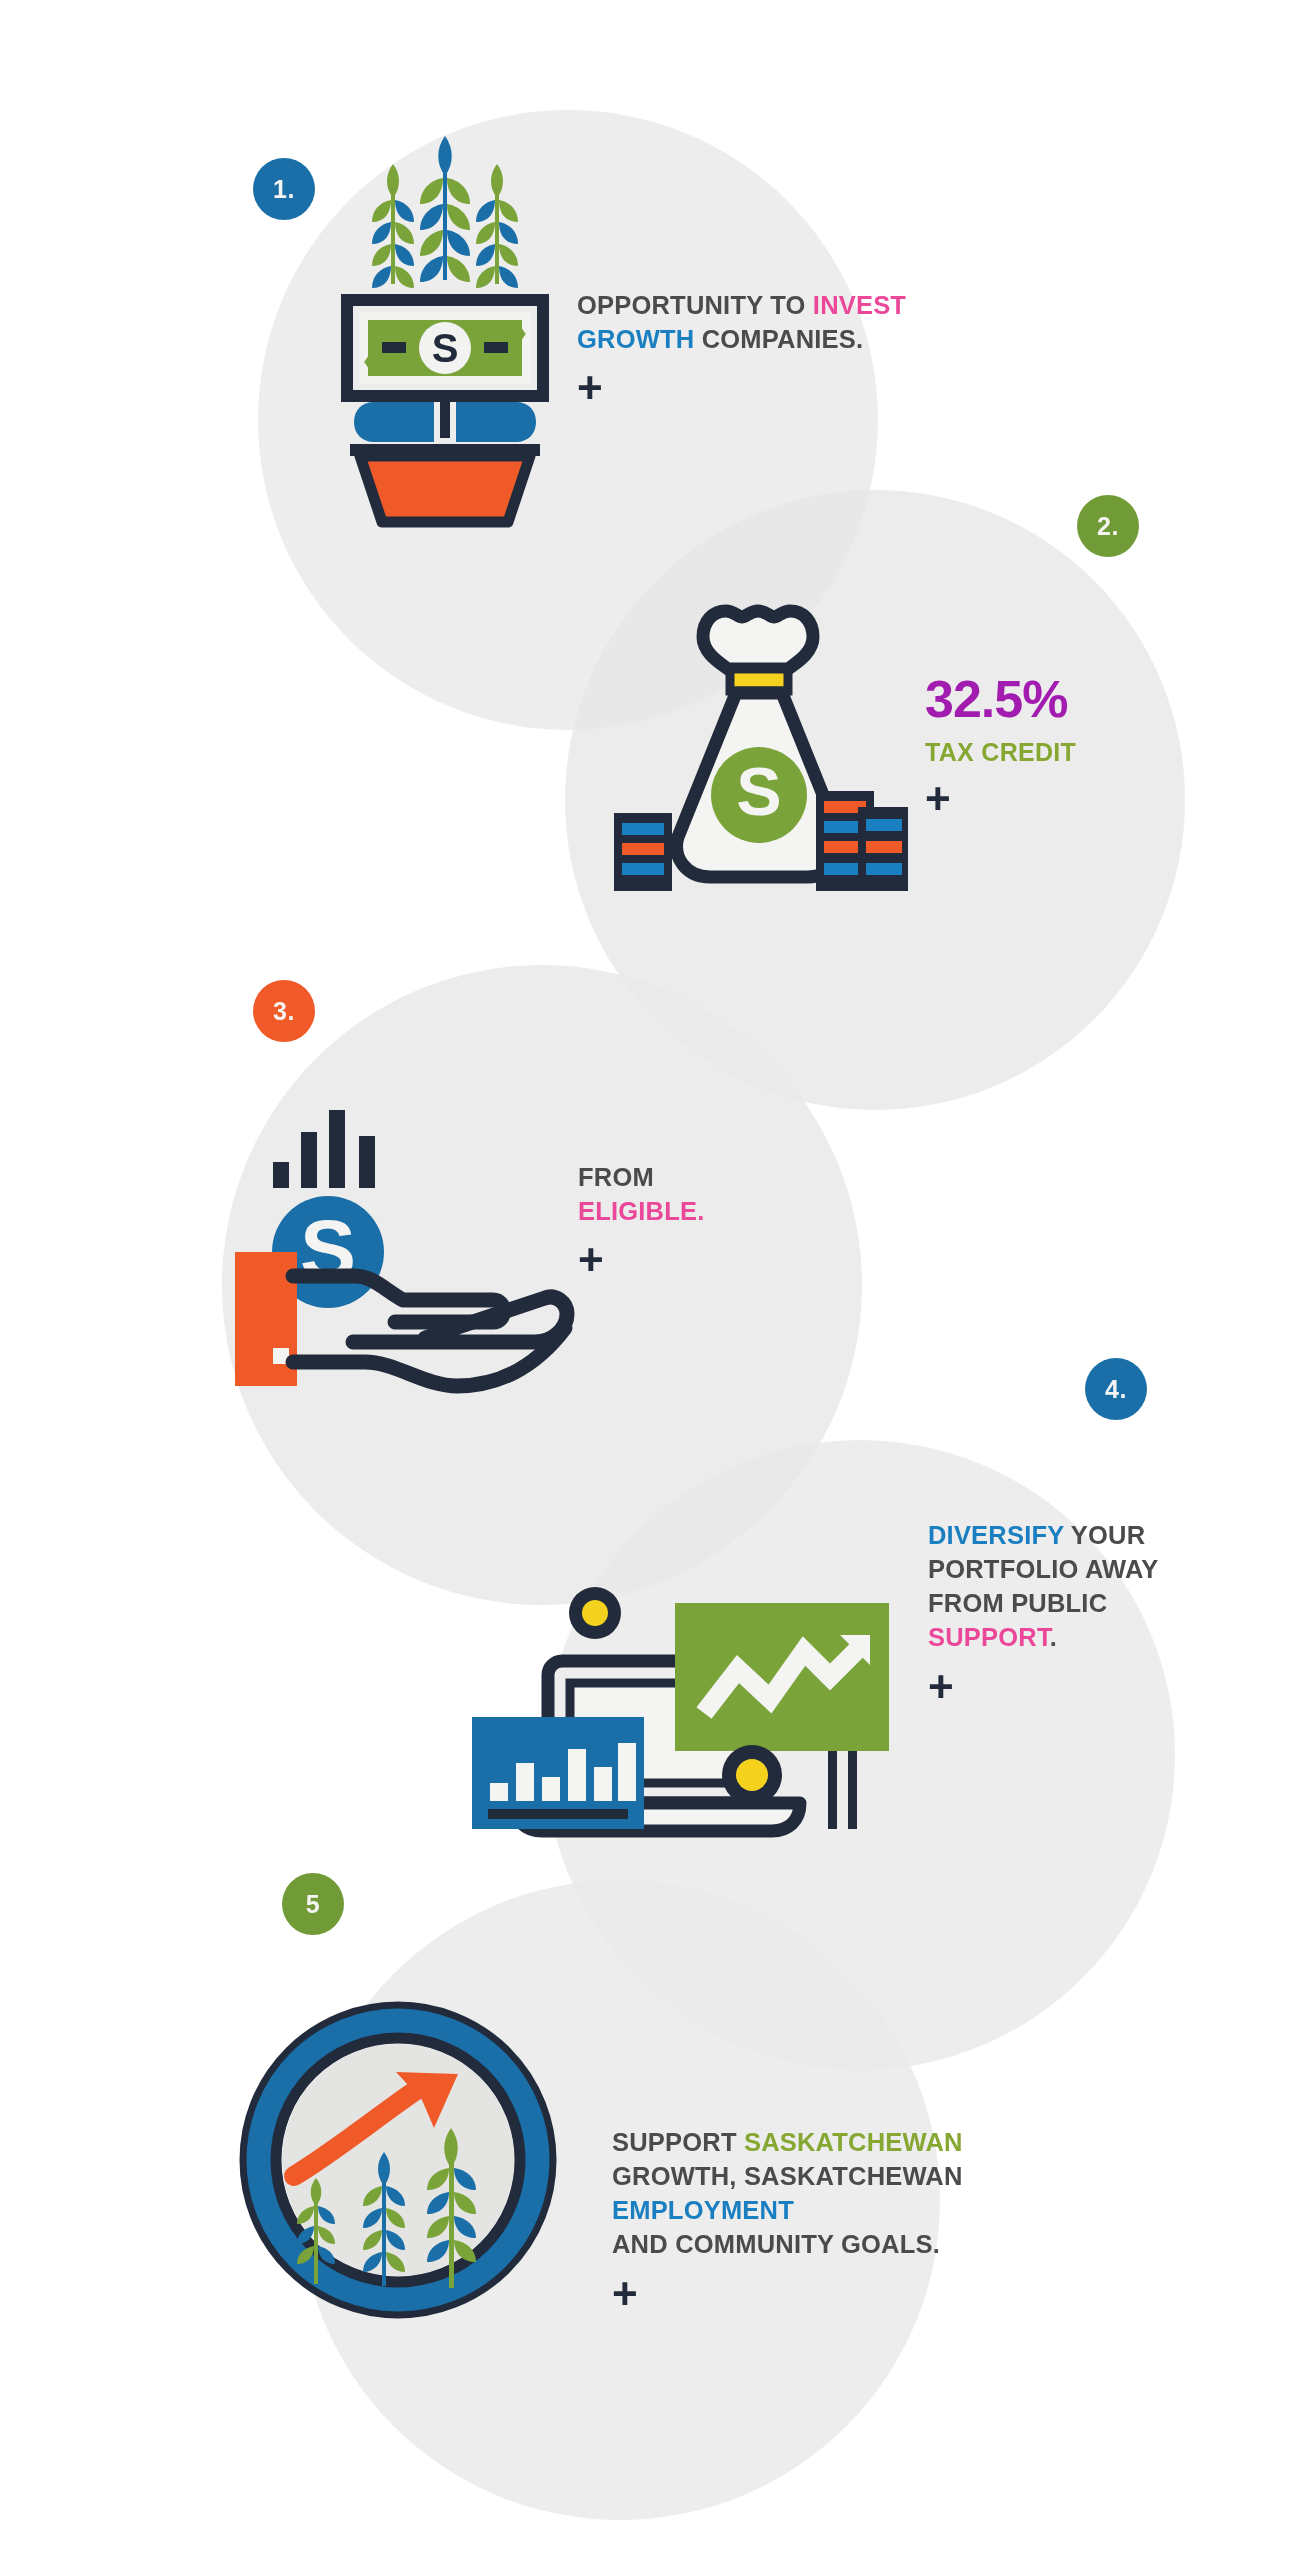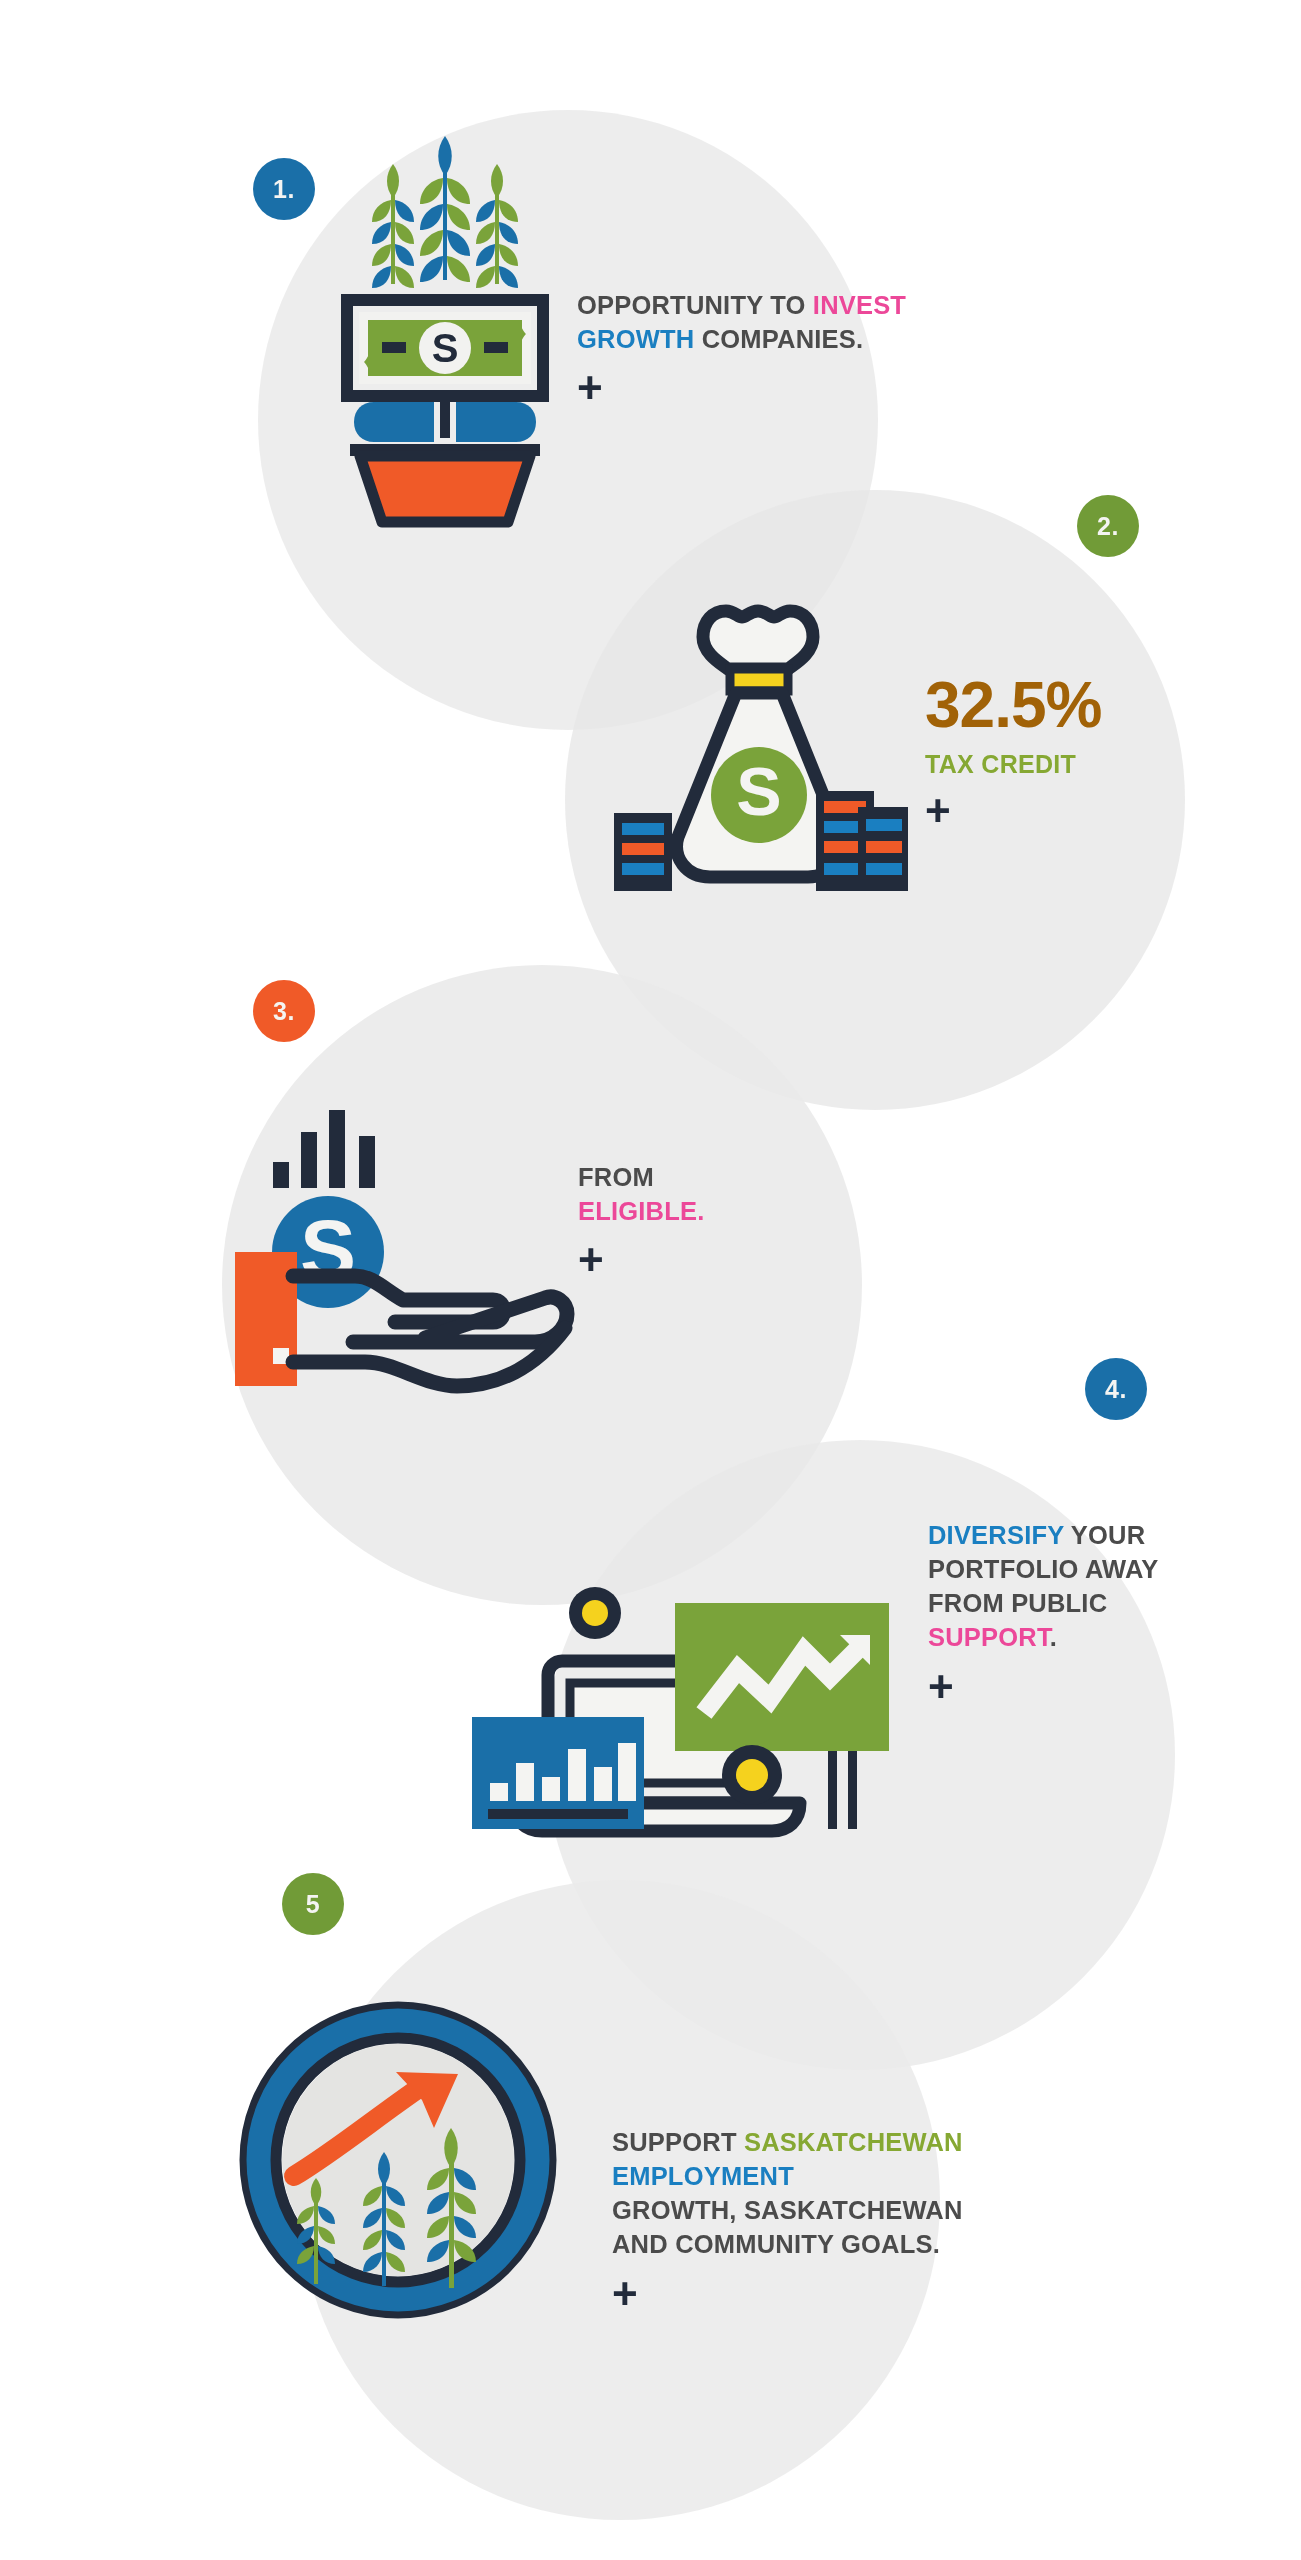--- a/index.html
+++ b/index.html
@@ -67,23 +67,23 @@
     margin-top:10px;
   }
   .t1{left:577px; top:288px;  width:430px;}
   .t3{left:578px; top:1160px; width:330px;}
   .t4{left:928px; top:1518px; width:310px;}
   .t5{left:612px; top:2125px; width:420px;}
 
   
   .pct-wrap{position:absolute; left:925px; top:675px; z-index:35;}
   .pct{
-    font-size:64px;
-    font-weight:bold;
-    color:#a16207;
+    font-size:52px;
+    font-weight:bold;
+    color:#a21caf;
     line-height:.95;
     letter-spacing:-1px;
   }
   .pct-sub{
     font-size:25px;
     font-weight:bold;
     color:#86a833;
     letter-spacing:.3px;
     margin-top:14px;
   }
@@ -349,19 +349,19 @@
         <path d="M211 216 C198 218 189 226 189 238 C202 238 211 230 211 216Z" fill="#7aa33a"></path>
         <path d="M216 216 C229 218 238 226 238 238 C225 238 216 230 216 216Z" fill="#1a6fa8"></path>
         <path d="M211 240 C198 242 189 250 189 262 C202 262 211 254 211 240Z" fill="#1a6fa8"></path>
         <path d="M216 240 C229 242 238 250 238 262 C225 262 216 254 216 240Z" fill="#7aa33a"></path>
       </g>
     </svg>
   </div>
 
   <div class="copy t5">
     <div>SUPPORT <span class="hl-g">SASKATCHEWAN</span></div>
+    <div>GROWTH, SASKATCHEWAN</div>
     <div><span class="hl-b">EMPLOYMENT</span></div>
-    <div>GROWTH, SASKATCHEWAN</div>
     <div>AND COMMUNITY GOALS.</div>
     <div class="plus">+</div>
   </div>
 
 </div>
 
 </body></html>

